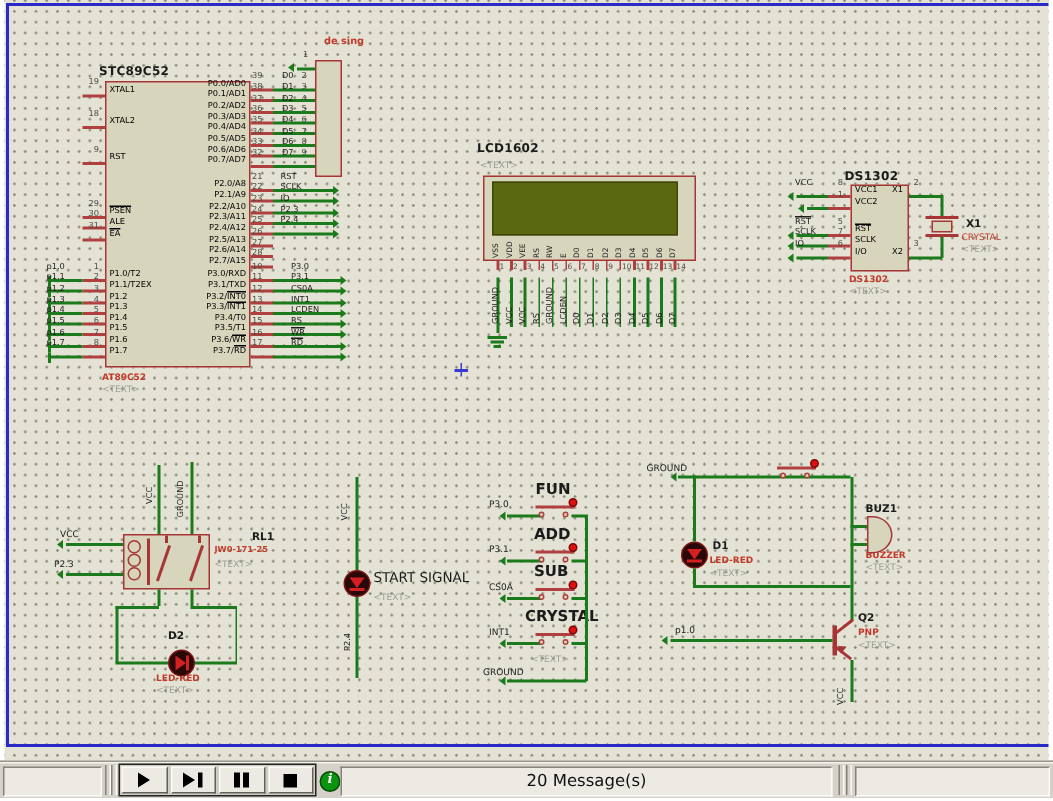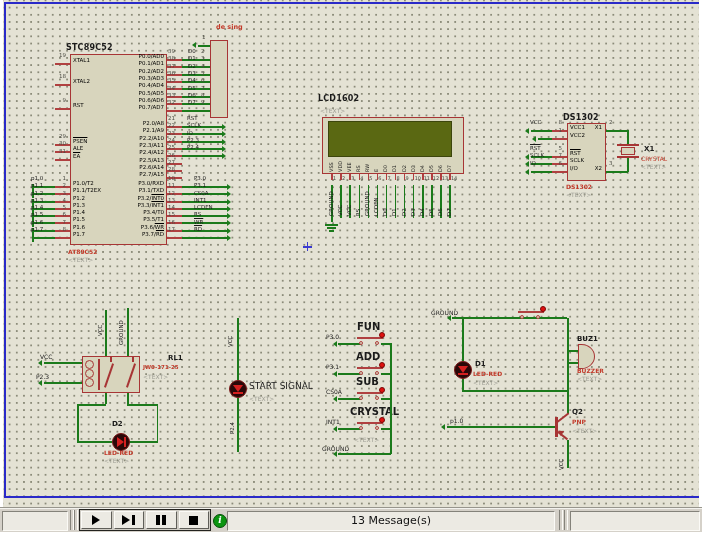--- a/index.html
+++ b/index.html
@@ -560,18 +560,18 @@
     <div class="tb-btn">
       <div class="bar" style="width:4px;"></div>
       <div class="bar" style="width:4px;"></div>
     </div>
     <div class="tb-btn">
       <div class="sq"></div>
     </div>
   </div>
 <div id="info-icon">i</div>
 <div class="sunken" id="msg-panel" style="left:227px;top:511px;width:326px;height:18px;">
-  <span>13 Message(s)</span>
+  <span>20 Message(s)</span>
 </div>
 <div class="groove" style="left:559px;top:510px;height:20px;"></div>
 <div class="groove" style="left:564px;top:510px;height:20px;"></div>
 <div class="sunken" style="left:570px;top:511px;width:128px;height:18px;"></div>
 <div class="white-strip" style="position:absolute;left:0;top:532px;width:702px;height:2px;"></div>
 
 </body></html>

